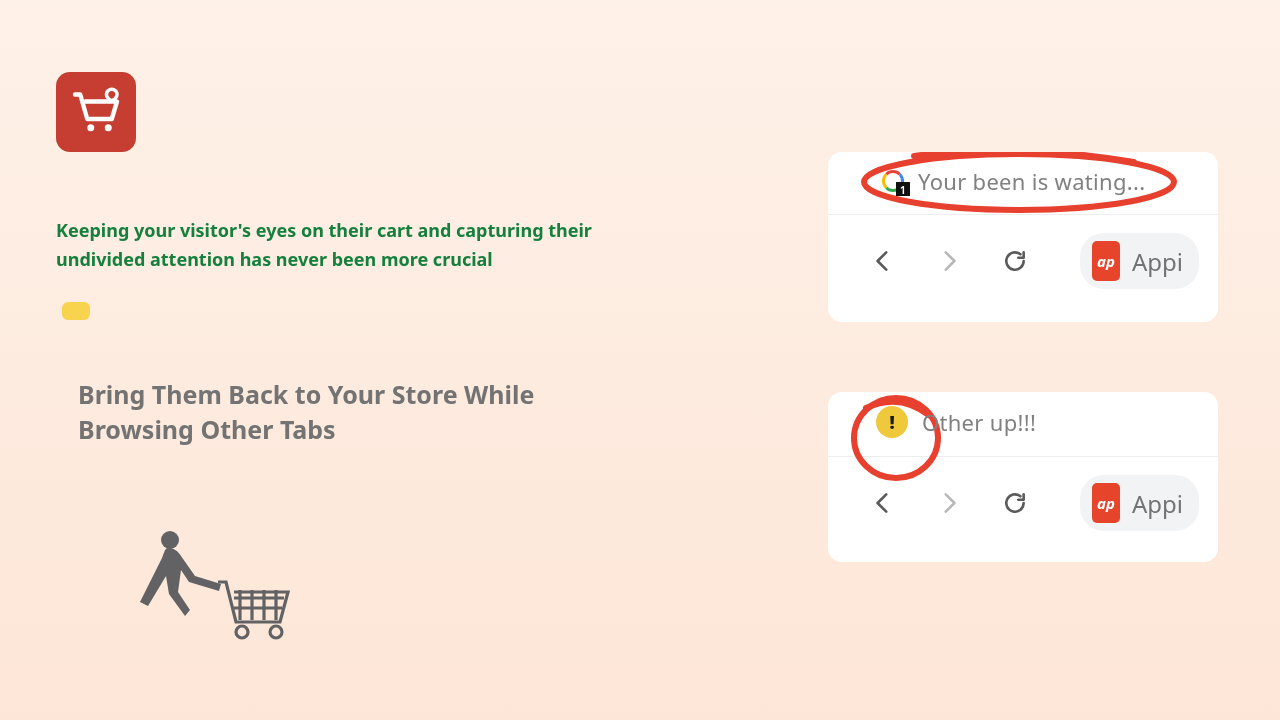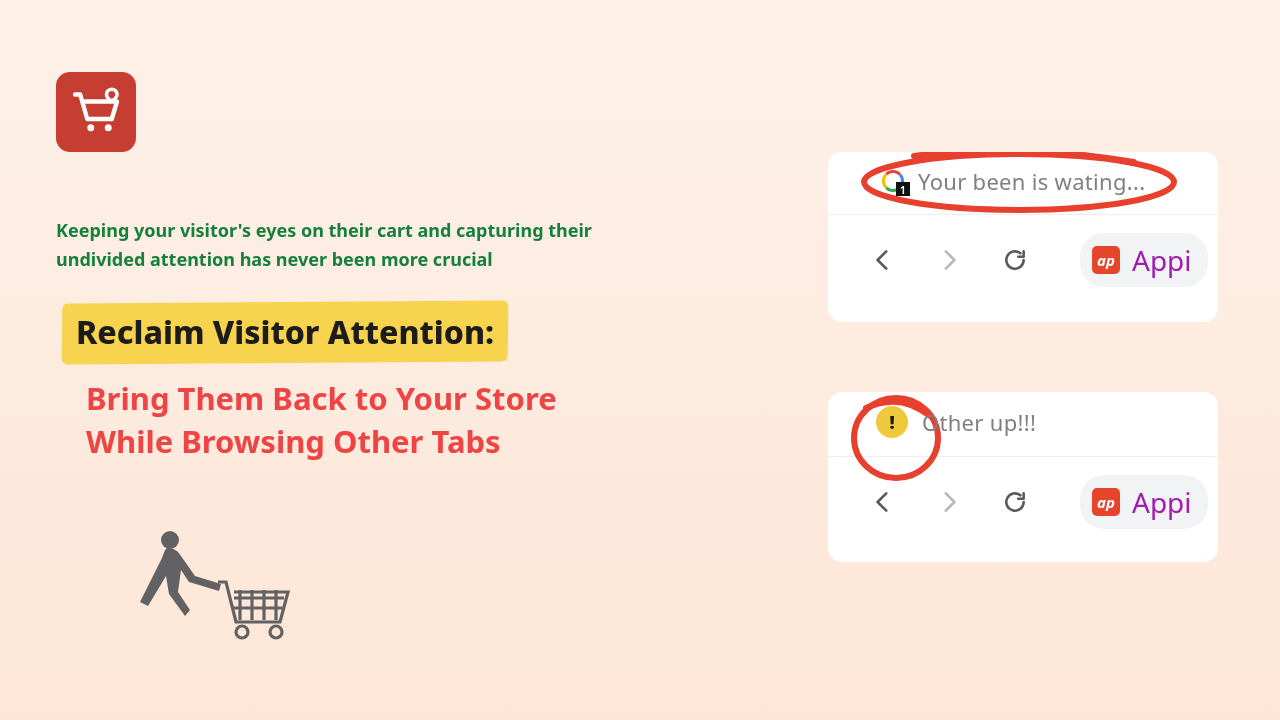--- a/index.html
+++ b/index.html
@@ -3,57 +3,56 @@
 <meta charset="utf-8">
 <style>
 *{margin:0;padding:0;box-sizing:border-box}
 body{width:1280px;height:720px;background:linear-gradient(180deg,#fef1e8 0%,#fde6d7 100%);font-family:system-ui,-apple-system,sans-serif;position:relative;overflow:hidden}
 .logo{position:absolute;top:72px;left:56px;width:80px;height:80px;background:#c53e31;border-radius:14px;display:flex;align-items:center;justify-content:center}
 .logo svg{width:56px;height:56px}
 .intro{position:absolute;top:216px;left:56px;width:580px;font-weight:700;font-size:18px;line-height:1.6;color:#15803d}
 .highlight-wrap{position:absolute;top:302px;left:62px;padding:8px 14px 10px 14px}
 .highlight-bg{position:absolute;inset:0;background:#f8d34e;transform:skewX(-1deg) rotate(-0.4deg);border-radius:6px}
 .highlight-text{position:relative;font-weight:800;font-size:32px;color:#1c1c1c}
-.subhead{position:absolute;top:377px;left:86px;width:520px;font-weight:700;font-size:31px;line-height:1.4;color:#ef4444}
+.subhead{position:absolute;top:377px;left:78px;width:520px;font-weight:700;font-size:25px;line-height:1.4;color:#737373}
 .pushcart{position:absolute;top:528px;left:128px;color:#626264}
 .panel{position:absolute;background:#fff;border-radius:14px;width:390px;height:170px;overflow:hidden}
 .panel1{top:152px;left:828px}
 .panel2{top:392px;left:828px}
 .tab-row{display:flex;align-items:center;gap:14px;padding:14px 0 18px 54px;position:relative}
 .favbadge{position:relative;width:22px;height:22px}
 .favbadge .ring{width:22px;height:22px;border:3px solid #fbbc05;border-top-color:#ea4335;border-right-color:#4285f4;border-bottom-color:#34a853;border-radius:50%}
 .favbadge .num{position:absolute;right:-6px;bottom:-4px;background:#111;color:#fff;font-size:11px;width:14px;height:14px;display:flex;align-items:center;justify-content:center;font-weight:600}
 .tabtext{color:#808080;font-size:22px;letter-spacing:0.3px}
 .circle-mark{position:absolute;pointer-events:none}
 .toolbar{display:flex;align-items:center;gap:36px;padding:18px 0 0 40px;border-top:1px solid #eee}
 .navicon{width:30px;height:30px;color:#5a5a5a;display:flex;align-items:center;justify-content:center}
 .navicon svg{width:26px;height:26px}
 .sitebox{margin-left:14px;background:#f2f3f4;border-radius:24px;padding:8px 16px 8px 12px;display:flex;align-items:center;gap:12px}
-.apicon{width:28px;height:28px;background:#e7442c;border-radius:5px;display:flex;align-items:center;justify-content:center;color:#fff;font-weight:700;font-style:italic;font-size:15px}
-.sitelabel{font-size:28px;color:#a21caf}
+.apicon{width:28px;height:40px;background:#e7442c;border-radius:5px;display:flex;align-items:center;justify-content:center;color:#fff;font-weight:700;font-style:italic;font-size:15px}
+.sitelabel{font-size:24px;color:#737373}
 .yfav{width:32px;height:32px;border-radius:50%;background:#f0c83b;display:flex;align-items:center;justify-content:center;font-weight:900;color:#1b1b1b;font-size:18px}
 </style>
 </head>
 <body>
 
 <div class="logo">
 <svg viewBox="0 0 64 64" fill="none">
 <path d="M8 12h6l8 28h28l6-20H20" stroke="#fff" stroke-width="5" stroke-linecap="round" stroke-linejoin="round"></path>
 <circle cx="26" cy="50" r="4" fill="#fff"></circle>
 <circle cx="46" cy="50" r="4" fill="#fff"></circle>
 <circle cx="50" cy="12" r="8" fill="#fff"></circle>
 <path d="M50 8a4 4 0 0 1 4 4h-8a4 4 0 0 1 4-4zm-4 4c0 3 4 5 4 5s4-2 4-5" fill="#c53e31"></path>
 </svg>
 </div>
 
 <p class="intro">Keeping your visitor's eyes on their cart and capturing their undivided attention has never been more crucial</p>
 
 <div class="highlight-wrap">
   <div class="highlight-bg"></div>
-  <div class="highlight-text">Reclaim Visitor Attention:</div>
 </div>
 
 <p class="subhead">Bring Them Back to Your Store While Browsing Other Tabs</p>
 
 <div class="pushcart">
 <svg width="170" height="132" viewBox="0 0 170 132">
 <g fill="#626264">
 <circle cx="42" cy="12" r="9"></circle>
 <path d="M40 20c6 0 10 3 13 8l14 20 26 8-2 7-30-9-8-12-3 22 12 18-5 6-16-22-3-18-18 30-8-4 22-44c2-5 3-10 6-10z"></path>
 </g>

